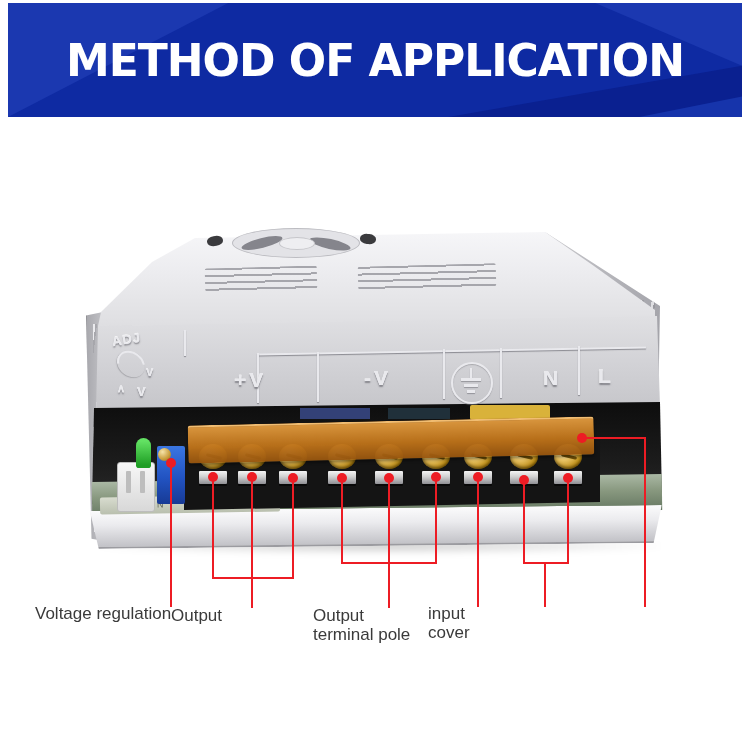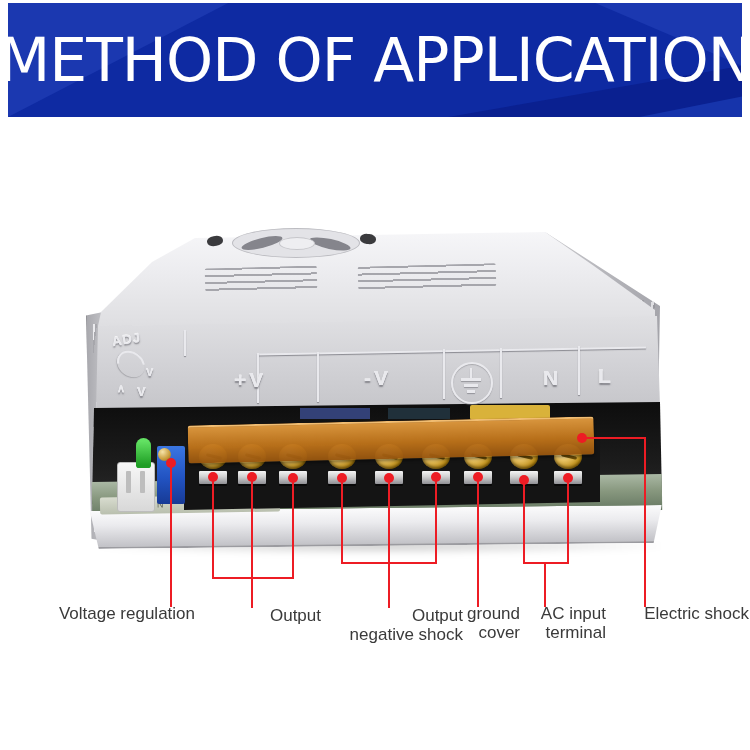--- a/index.html
+++ b/index.html
@@ -9,21 +9,21 @@
   
   .banner { position:absolute; left:8px; top:3px; width:734px; height:114px;
             background:#0e2aa2; overflow:hidden; z-index:30;
             display:flex; align-items:center; justify-content:center; }
   .banner .stripe { position:absolute; inset:0; }
   .stripe-tl { background:#1b38b0; clip-path:polygon(0 0, 30% 0, 0 100%); }
   .stripe-tr { background:#1b38b0; clip-path:polygon(80% 0, 100% 0, 100% 55%); }
   .stripe-br { background:#0a2090; clip-path:polygon(100% 55%, 100% 100%, 60% 100%); }
   .stripe-brl{ background:#1634ab; clip-path:polygon(100% 82%, 100% 100%, 86% 100%); }
   .banner-title { position:relative; color:#ffffff; font-family:"DejaVu Sans","Liberation Sans",sans-serif;
-            font-weight:normal; font-size:60px; letter-spacing:-1px; white-space:nowrap; }
+            font-weight:bold; font-size:44px; letter-spacing:-1px; white-space:nowrap; }
 
   
   .psu-shadow { position:absolute; left:100px; top:538px; width:560px; height:16px;
             background:radial-gradient(ellipse at center, rgba(0,0,0,0.20) 0%, rgba(0,0,0,0.06) 55%, transparent 75%);
             filter:blur(3px); z-index:0; }
   .left-fin { position:absolute; left:86px; top:306px; width:46px; height:240px; z-index:1;
             background:linear-gradient(90deg,#a9a9ae 0%, #cfcfd3 55%, #bfbfc4 100%);
             border-left:1px solid #8e8e93; clip-path:polygon(0 4%, 100% 0, 100% 100%, 12% 97%); }
   .left-fin .slots { position:absolute; left:6px; top:18px; right:6px; bottom:14px;
             background:repeating-linear-gradient(97deg, rgba(238,238,241,0.95) 0 2.5px, rgba(140,140,146,0.35) 2.5px 4px, transparent 4px 13px); }
@@ -103,21 +103,21 @@
             transform:rotate(-1.3deg); border-radius:3px;
             background:linear-gradient(180deg, rgba(224,154,63,0.96) 0%, rgba(190,115,26,0.96) 55%, rgba(150,85,15,0.96) 100%);
             border-top:2px solid rgba(245,195,120,0.95); box-shadow:0 2px 3px rgba(0,0,0,0.4); }
 
   
   .dot { position:absolute; width:10px; height:10px; border-radius:50%; background:#ed1c24; z-index:20; }
   .rline { position:absolute; background:#ed1c24; z-index:20; }
   .v { width:2px; } .h { height:2px; }
 
   
-  .part-label { position:absolute; z-index:20; text-align:right; color:#3a3a3a;
+  .part-label { position:absolute; z-index:20; text-align:left; color:#3a3a3a;
             font-size:17px; line-height:19px; font-weight:500; }
 </style>
 </head>
 <body>
 
 <div class="stage">
 
   <div class="banner">
     <div class="stripe stripe-tl"></div>
     <div class="stripe stripe-tr"></div>
@@ -280,27 +280,22 @@
   <div class="rline v" style="left:644px; top:437px; height:170px;"></div>
 
   <div class="part-label" style="left:35px; top:604px; width:160px;">
     <div>Voltage regulation</div>
   </div>
   <div class="part-label" style="left:171px; top:606px; width:150px;">
     <div>Output</div>
   </div>
   <div class="part-label" style="left:313px; top:606px; width:150px;">
     <div>Output</div>
-    <div>negative shock</div>
+    <div>terminal pole</div>
   </div>
   <div class="part-label" style="left:428px; top:604px; width:92px;">
-    <div>ground</div>
+    <div>input</div>
     <div>cover</div>
   </div>
-  <div class="part-label" style="left:494px; top:604px; width:112px;">
-    <div>AC input</div>
-    <div>terminal</div>
-  </div>
   <div class="part-label" style="left:574px; top:604px; width:175px;">
-    <div>Electric shock</div>
   </div>
 
 </div>
 
 </body></html>

